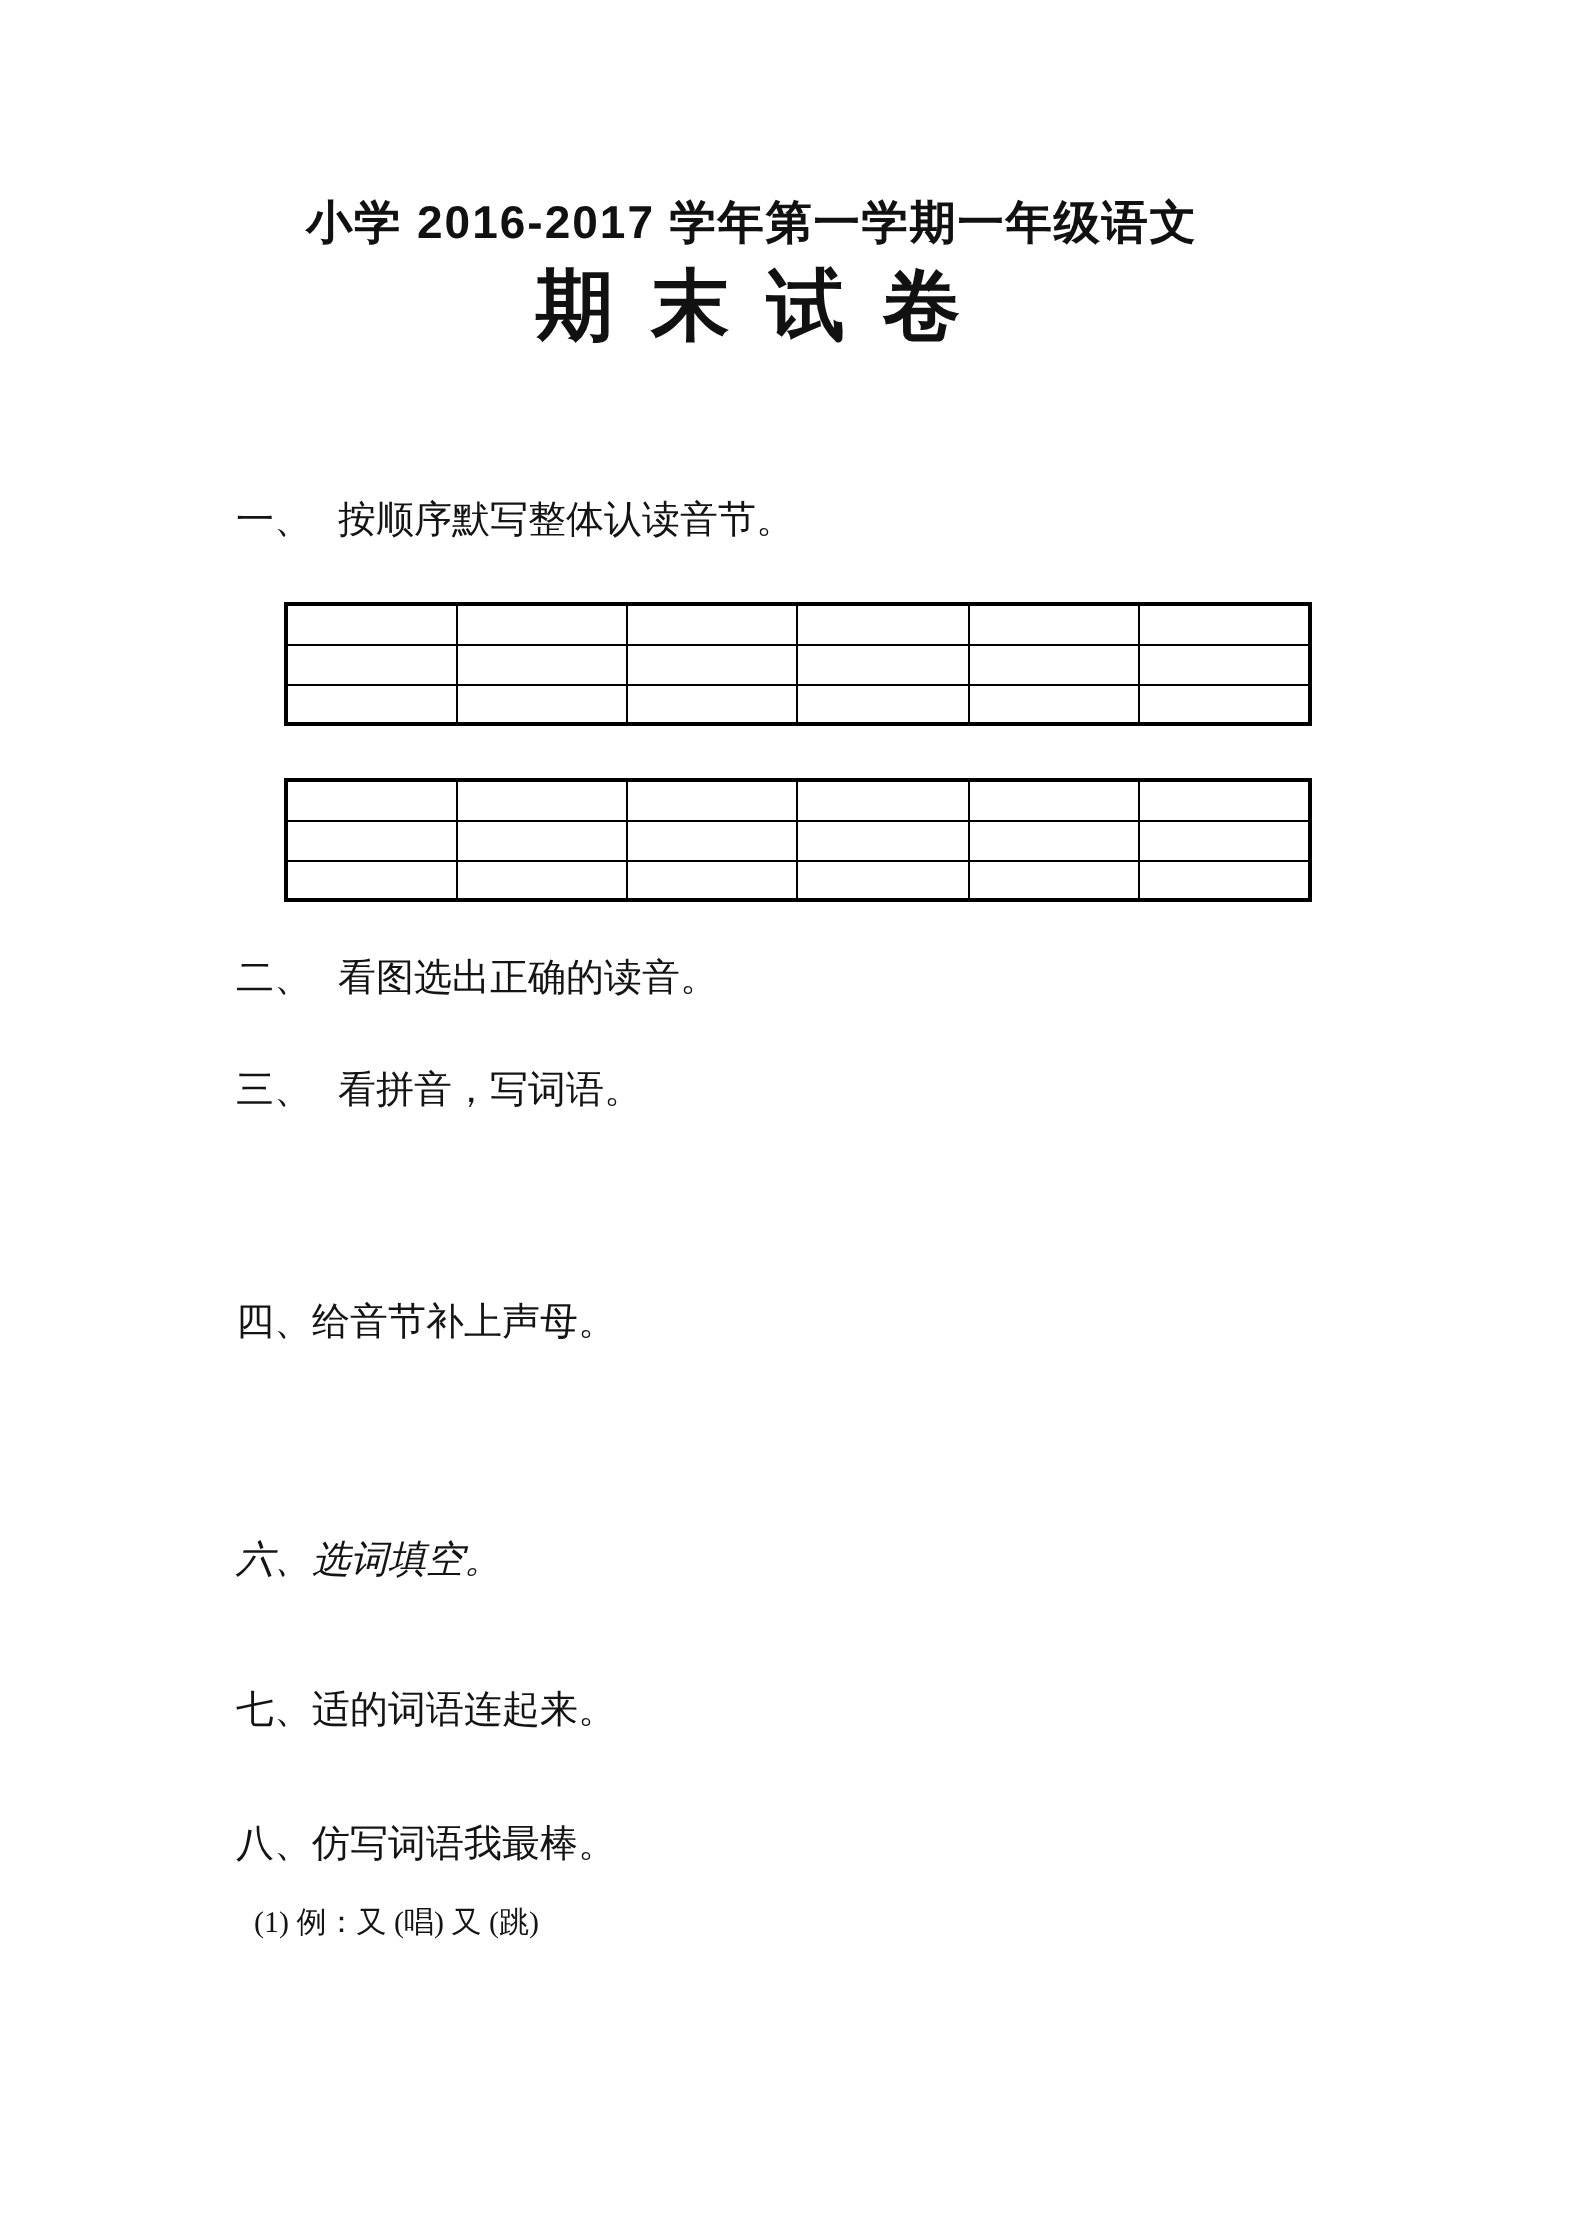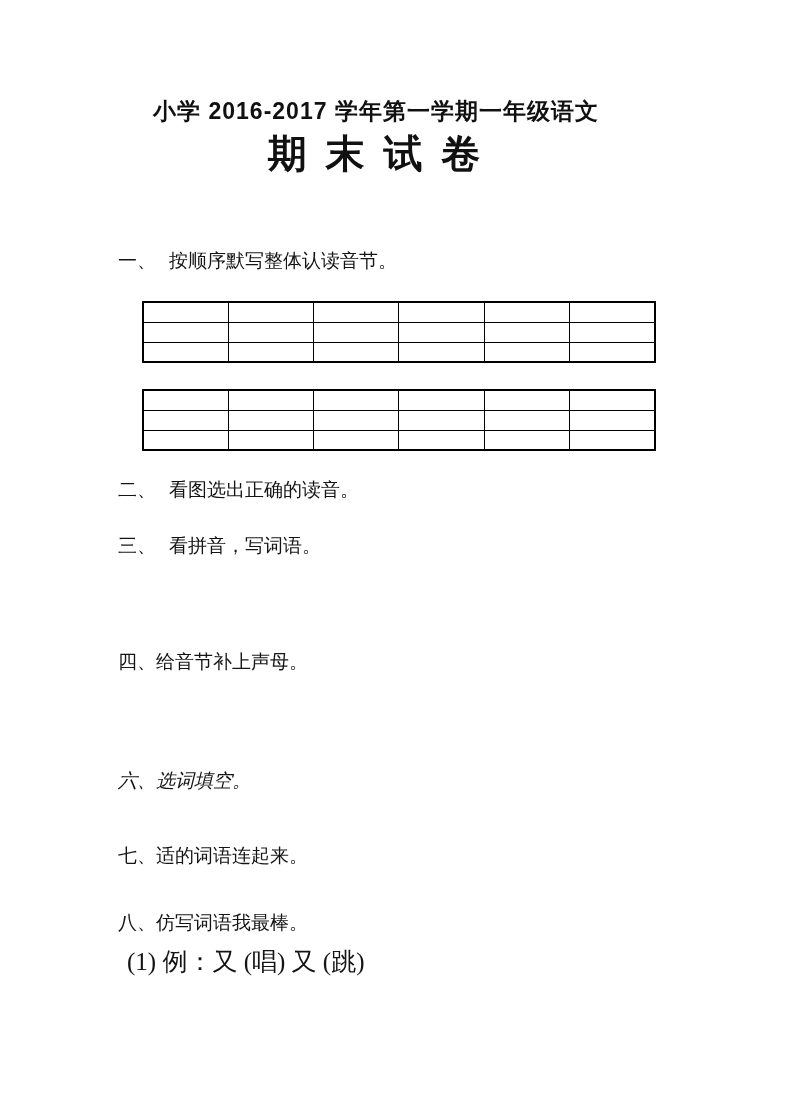--- a/index.html
+++ b/index.html
@@ -76,21 +76,21 @@
   }
   .atable-1 { top: 301px; }
   .atable-2 { top: 389px; }
 
   
   .example {
     position: absolute;
     left: 127px;
     top: 948px;
     font-family: "Liberation Serif", serif;
-    font-size: 25px;
+    font-size: 15px;
     line-height: 28px;
     white-space: nowrap;
     color: #141414;
   }
 </style>
 </head>
 <body>
 
 <div class="page">
 

